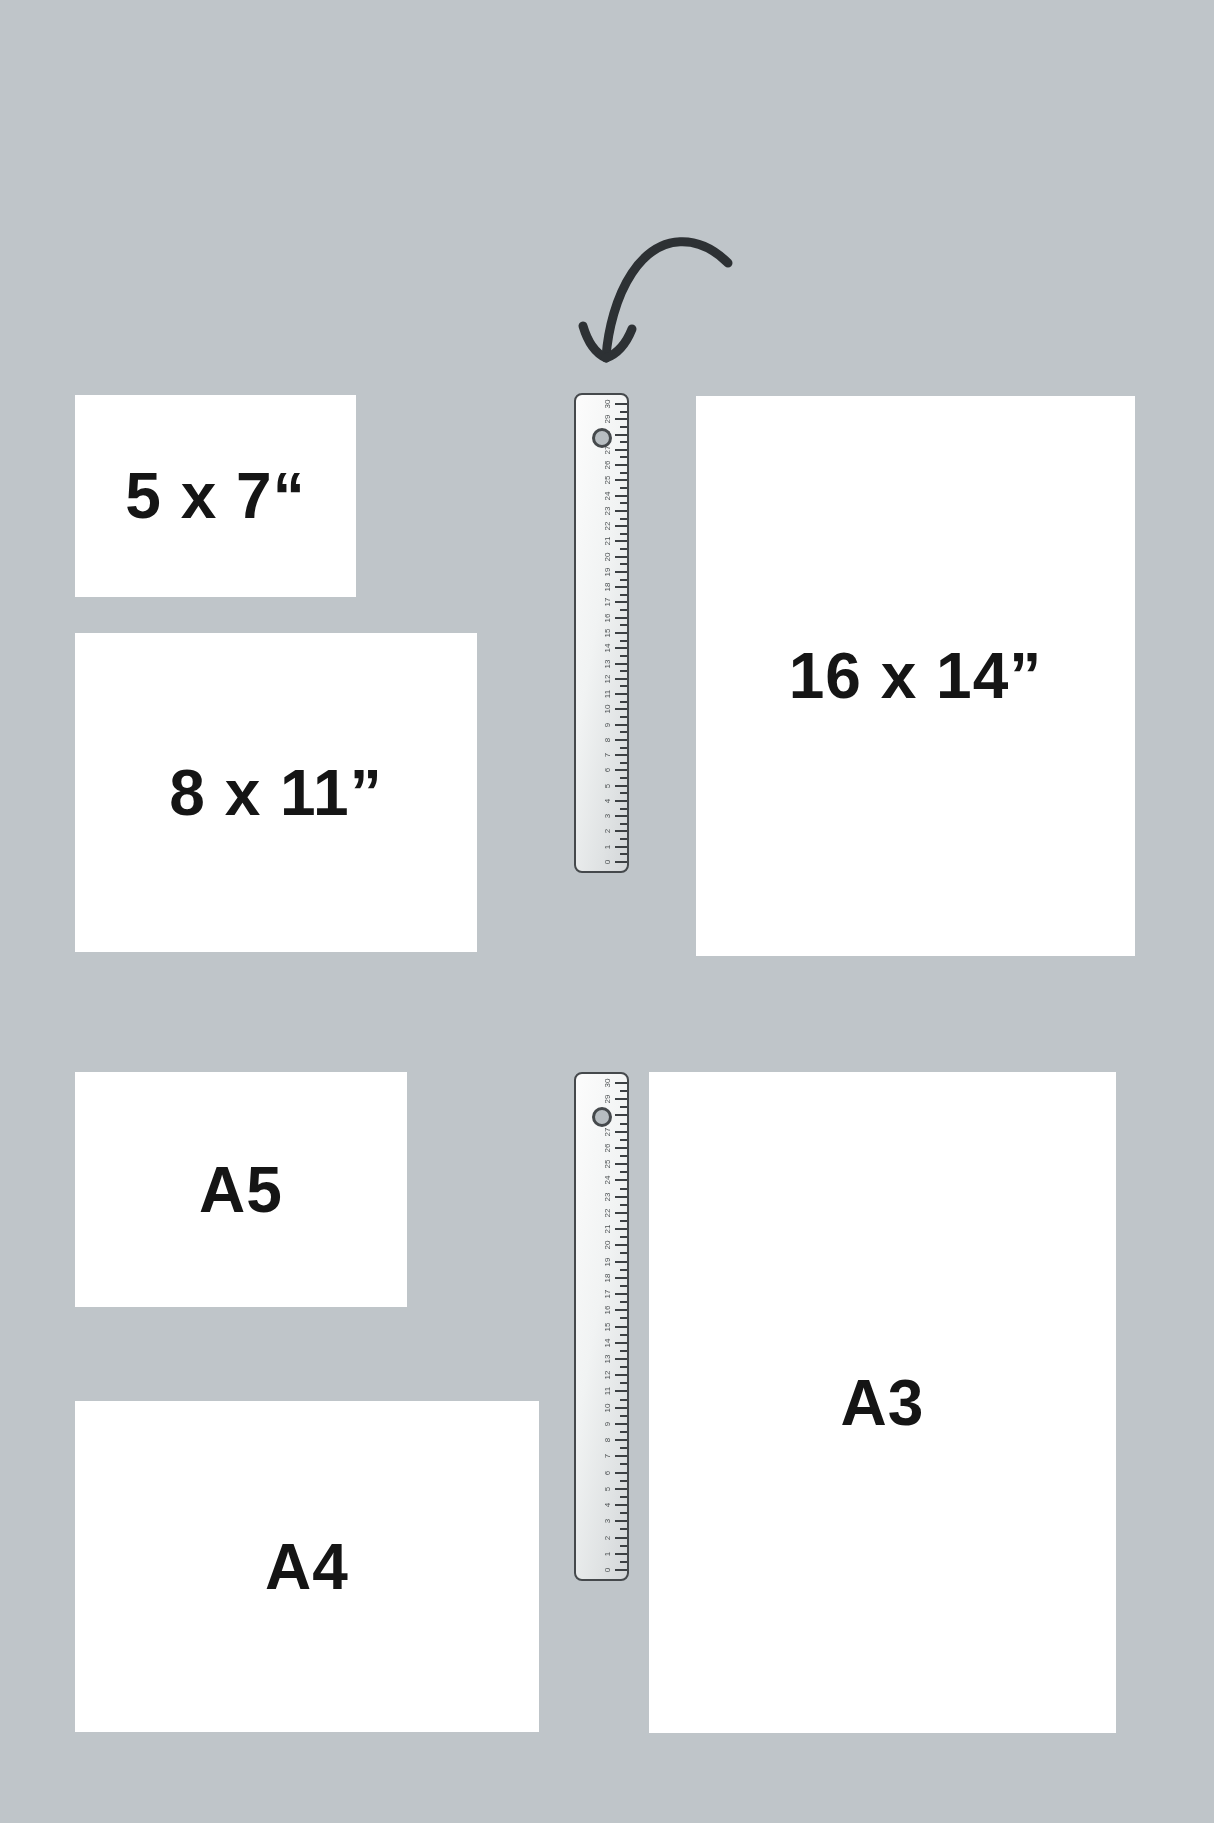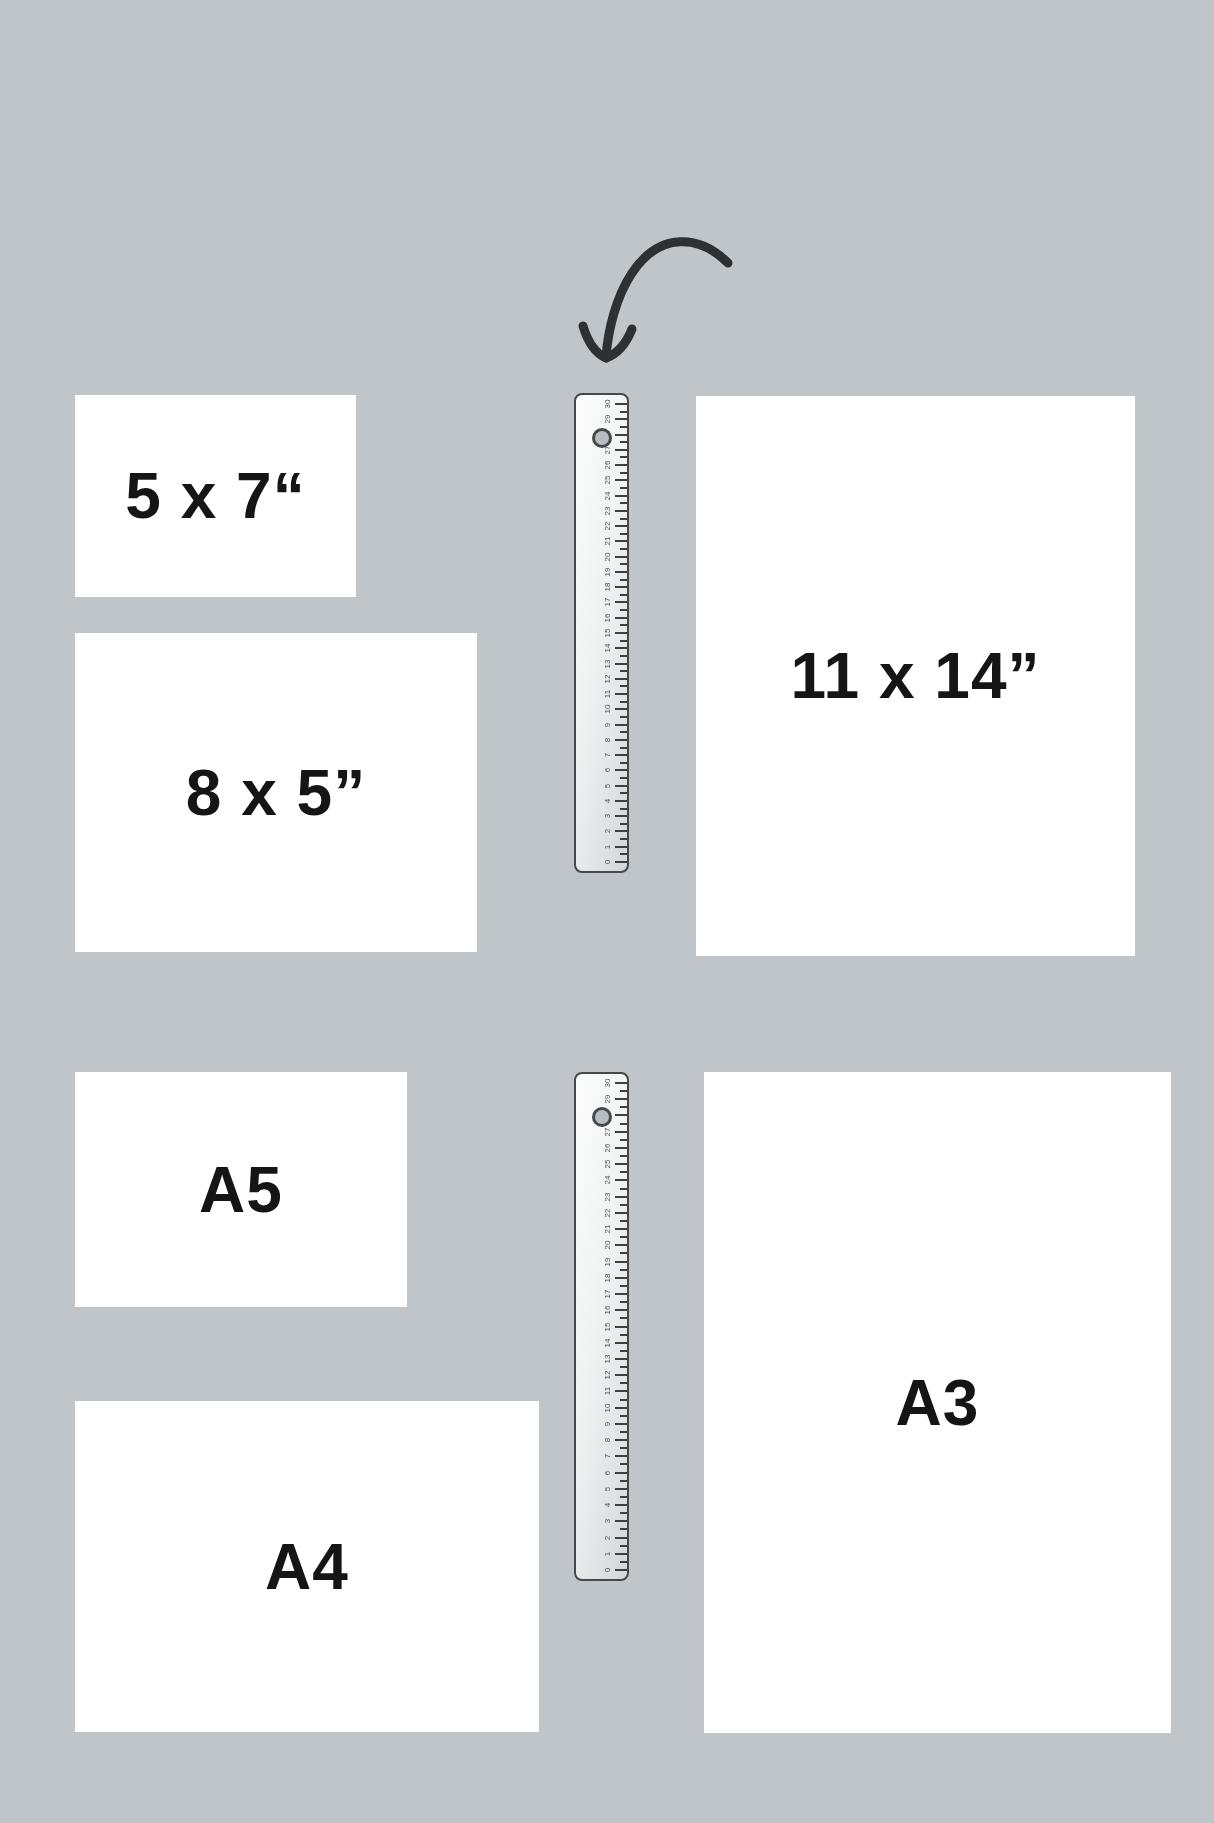--- a/index.html
+++ b/index.html
@@ -35,21 +35,21 @@
   }
   .print-box .size-label {
     font-size: 64px; font-weight: bold; color: #151515; letter-spacing: 1px;
     white-space: nowrap;
   }
   .box-5x7   { left: 75px;  top: 395px;  width: 281px; height: 202px; }
   .box-8x10  { left: 75px;  top: 633px;  width: 402px; height: 319px; }
   .box-11x14 { left: 696px; top: 396px;  width: 439px; height: 560px; }
   .box-a5    { left: 75px;  top: 1072px; width: 332px; height: 235px; }
   .box-a4    { left: 75px;  top: 1401px; width: 464px; height: 331px; }
-  .box-a3    { left: 704px; top: 1072px; width: 467px; height: 661px; }
+  .box-a3    { left: 649px; top: 1072px; width: 467px; height: 661px; }
 
   .ruler {
     position: absolute;
     width: 55px;
     border: 2px solid #45494c;
     border-radius: 8px;
     background: linear-gradient(100deg, #fcfcfc 0%, #f1f3f3 45%, #dfe2e3 80%, #d3d6d8 100%);
     box-sizing: border-box;
   }
   .ruler-1 { left: 574px; top: 393px;  height: 480px; }
@@ -83,25 +83,25 @@
       <path d="M 23 101 C 28 118, 35 128, 46 133"></path>
       <path d="M 72 104 C 66 119, 57 129, 46 133"></path>
     </g>
   </svg>
 
   <div class="print-box box-5x7">
     <span class="size-label">5 x 7“</span>
   </div>
 
   <div class="print-box box-8x10">
-    <span class="size-label">8 x 5”</span>
+    <span class="size-label">8 x 11”</span>
   </div>
 
   <div class="print-box box-11x14">
-    <span class="size-label">11 x 14”</span>
+    <span class="size-label">16 x 14”</span>
   </div>
 
   <div class="print-box box-a5">
     <span class="size-label">A5</span>
   </div>
 
   <div class="print-box box-a4">
     <span class="size-label">A4</span>
   </div>
 

